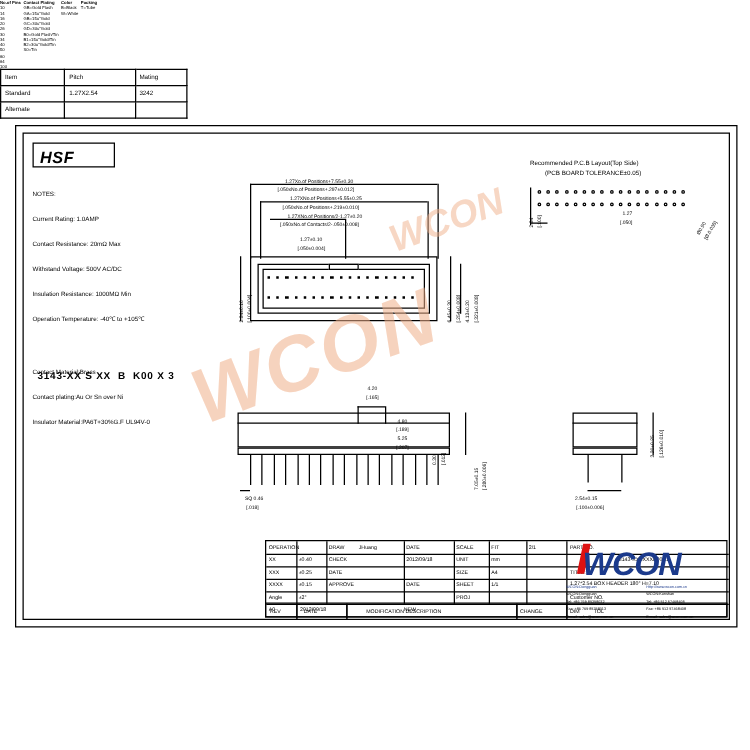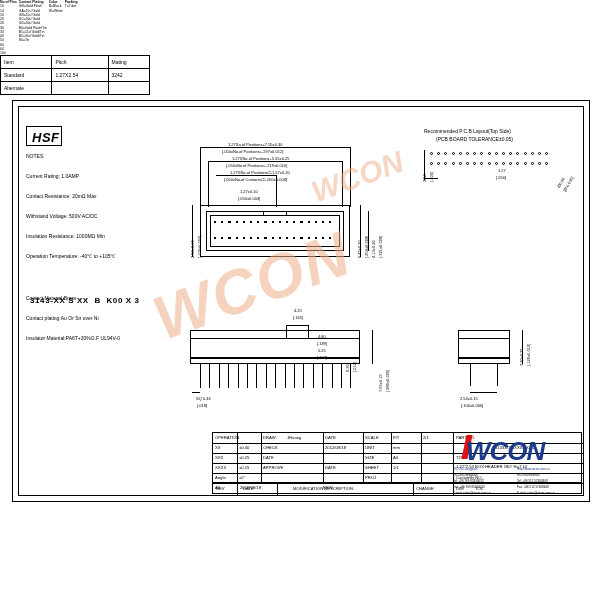--- a/index.html
+++ b/index.html
@@ -9,21 +9,21 @@
   .outer{left:12px;top:100px;width:576px;height:400px;border:1.5px solid #000;}
   .inner{left:18px;top:106px;width:564px;height:388px;border:1px solid #000;}
   .txt{position:absolute;white-space:pre;font-size:5px;line-height:1.25;}
   .tiny{font-size:4.2px;}
   .line{position:absolute;background:#000;}
   .h{height:1px;}
   .v{width:1px;}
   .box{position:absolute;border:1px solid #000;box-sizing:border-box;}
 
   
-  #hsf{left:26px;top:114px;width:36px;height:20px;border:1.2px solid #000;margin-top:12px;}
+  #hsf{left:26px;top:114px;width:66px;height:20px;border:1.2px solid #000;}
   #hsf span{position:absolute;left:5px;top:3px;font-size:13px;font-weight:bold;font-style:italic;letter-spacing:.5px;}
 
   
   #notes{left:26px;top:140px;width:180px;}
   #notes div{font-size:5px;line-height:1.5;}
 
   
   #ordtitle{left:30px;top:278px;font-size:12px;font-weight:bold;font-style:italic;}
   #ordcode{left:30px;top:296px;font-size:8px;font-weight:bold;letter-spacing:.6px;}
   #ordlegend{left:44px;top:312px;}

